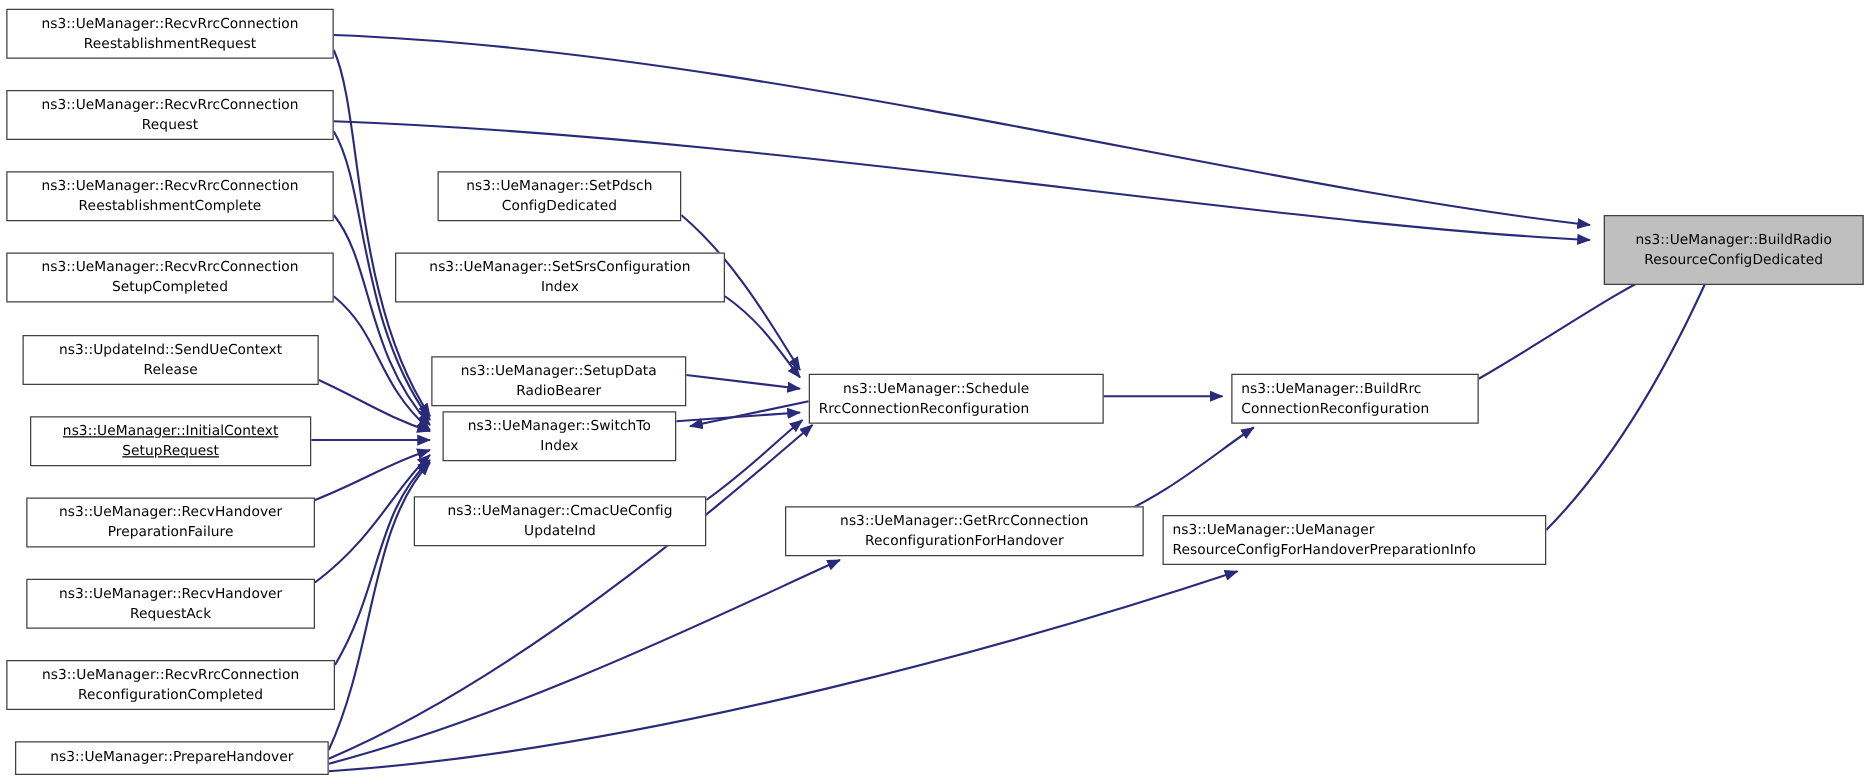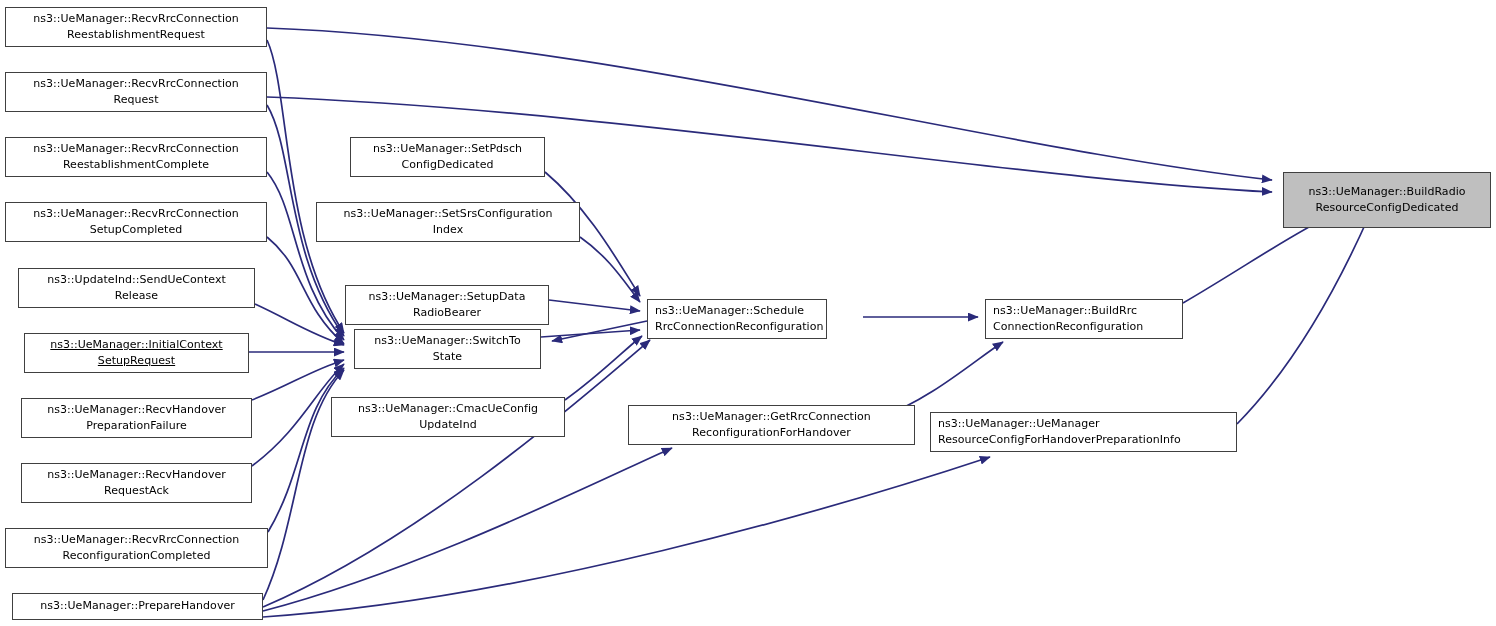--- a/index.html
+++ b/index.html
@@ -108,27 +108,27 @@
       <div class="node" style="left: 316px; top: 202px; width: 264px; height: 40px;">
         <span>ns3::UeManager::SetSrsConfiguration
 Index</span>
       </div>
       <div class="node" style="left: 345px; top: 268px; width: 204px; height: 40px; margin-top: 17px;">
         <span>ns3::UeManager::SetupData
 RadioBearer</span>
       </div>
       <div class="node" style="left: 354px; top: 329px; width: 187px; height: 40px;">
         <span>ns3::UeManager::SwitchTo
-State</span>
+Index</span>
       </div>
       <div class="node" style="left: 331px; top: 397px; width: 234px; height: 40px;">
         <span>ns3::UeManager::CmacUeConfig
 UpdateInd</span>
       </div>
-      <div class="node left-text" style="left: 647px; top: 299px; width: 180px; height: 40px;">
+      <div class="node left-text" style="left: 647px; top: 299px; width: 236px; height: 40px; text-align: right;">
         <span>ns3::UeManager::Schedule
 RrcConnectionReconfiguration</span>
       </div>
       <div class="node" style="left: 628px; top: 405px; width: 287px; height: 40px;">
         <span>ns3::UeManager::GetRrcConnection
 ReconfigurationForHandover</span>
       </div>
       <div class="node left-text" style="left: 985px; top: 299px; width: 198px; height: 40px;">
         <span>ns3::UeManager::BuildRrc
 ConnectionReconfiguration</span>

